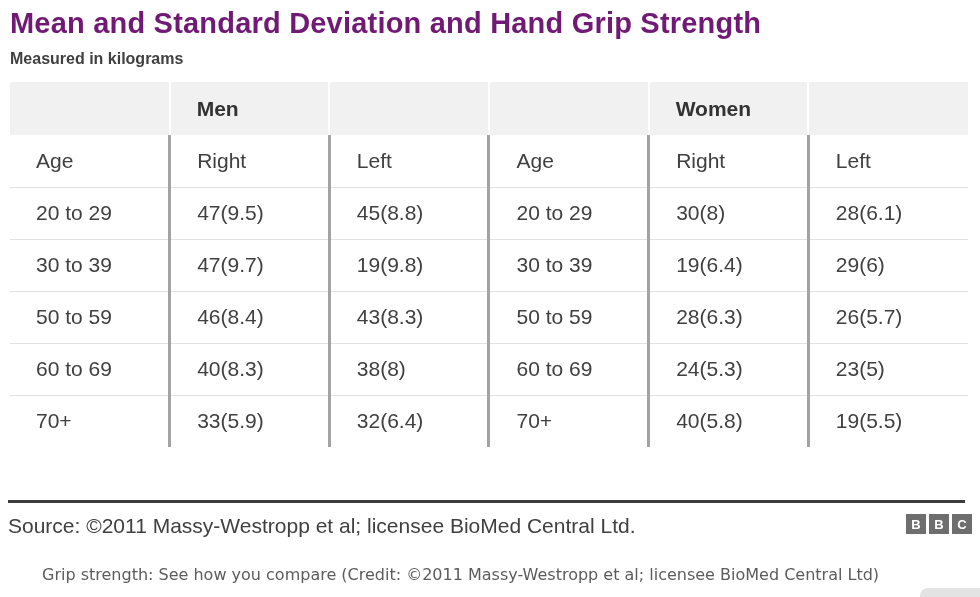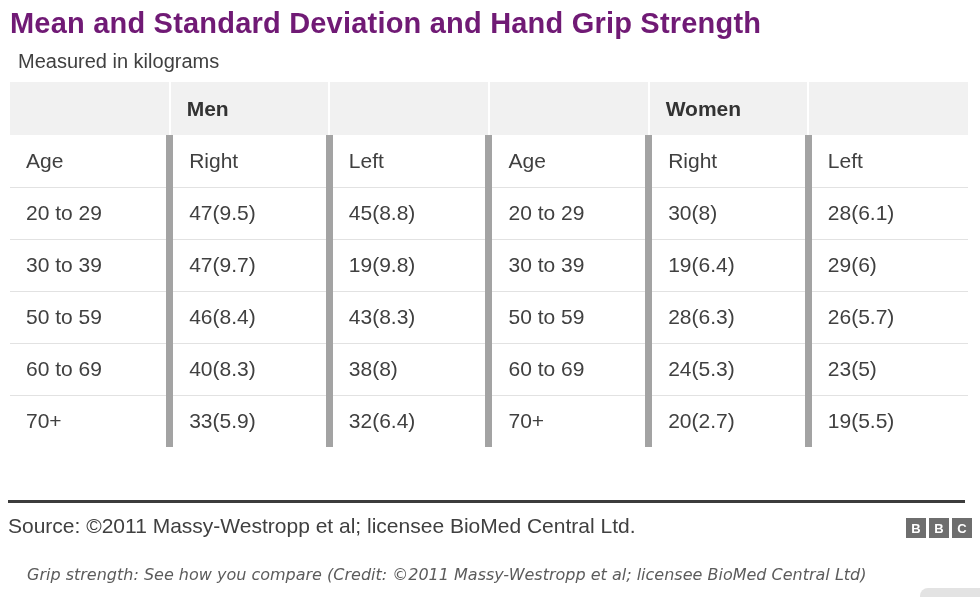--- a/index.html
+++ b/index.html
@@ -11,69 +11,69 @@
     overflow: hidden;
   }
   .page { position: absolute; inset: 0; }
 
   .title {
     position: absolute; left: 10px; top: 7px;
     font-size: 29px; font-weight: bold; color: #701a75;
     letter-spacing: 0.2px;
   }
   .subtitle {
-    position: absolute; left: 18px; top: 50px;
-    font-size: 20px; font-weight: normal; color: #404040;
+    position: absolute; left: 10px; top: 50px;
+    font-size: 16px; font-weight: bold; color: #404040;
   }
 
   table.grip {
     position: absolute; left: 10px; top: 82px;
     width: 958px;
     border-collapse: collapse; table-layout: fixed;
   }
   table.grip td {
     font-size: 21px; color: #404040;
-    padding-left: 16px; vertical-align: middle;
+    padding-left: 26px; vertical-align: middle;
   }
   tr.band td {
     background: #f1f1f1; height: 53px;
     border-left: 2px solid #ffffff;
   }
   tr.band td:first-child { border-left: none; }
   tr.band td.grp { font-weight: bold; color: #333333; }
   tr.cols td, tr.datarow td {
     height: 52px; background: #ffffff;
-    border-left: 7px solid #a3a3a3;
+    border-left: 3px solid #a3a3a3;
     border-bottom: 1px solid #e2e2e2;
   }
   tr.cols td:first-child, tr.datarow td:first-child { border-left: none; }
   tr.datarow:last-child td { border-bottom: none; }
 
   .dark-rule {
     position: absolute; left: 8px; top: 500px;
     width: 957px; height: 3px; background: #3c3c3c;
   }
 
   .source-row {
     position: absolute; left: 8px; top: 514px;
     width: 964px; height: 24px;
-    display: flex; align-items: flex-end; justify-content: space-between;
+    display: flex; align-items: flex-start; justify-content: space-between;
   }
   .source-text { font-size: 21px; color: #404040; }
   .bbc-logo { display: flex; gap: 3px; }
   .bbc-logo .blk {
     width: 20px; height: 20px; background: #6e6e6e;
     color: #ffffff; font-weight: bold; font-size: 13px;
     display: flex; align-items: center; justify-content: center;
   }
 
   .caption {
-    position: absolute; left: 27px; top: 565px;
+    position: absolute; left: 42px; top: 565px;
     font-family: "DejaVu Sans", sans-serif;
-    font-style: italic; font-size: 16px; color: #5c5c5c;
+    font-size: 16px; color: #5c5c5c;
   }
 
   .partial-pill {
     position: absolute; left: 920px; top: 588px;
     width: 72px; height: 16px;
     background: #e3e3e3;
     border-radius: 8px 8px 0 0;
   }
 </style>
 </head>
@@ -132,21 +132,21 @@
       <td>38(8)</td>
       <td>60 to 69</td>
       <td>24(5.3)</td>
       <td>23(5)</td>
     </tr>
     <tr class="datarow">
       <td>70+</td>
       <td>33(5.9)</td>
       <td>32(6.4)</td>
       <td>70+</td>
-      <td>20(2.7)</td>
+      <td>40(5.8)</td>
       <td>19(5.5)</td>
     </tr>
   </tbody>
     </table>
 
   <div class="dark-rule"></div>
 
   <div class="source-row">
     <span class="source-text">Source: ©2011 Massy-Westropp et al; licensee BioMed Central Ltd.</span>
     <span class="bbc-logo">

